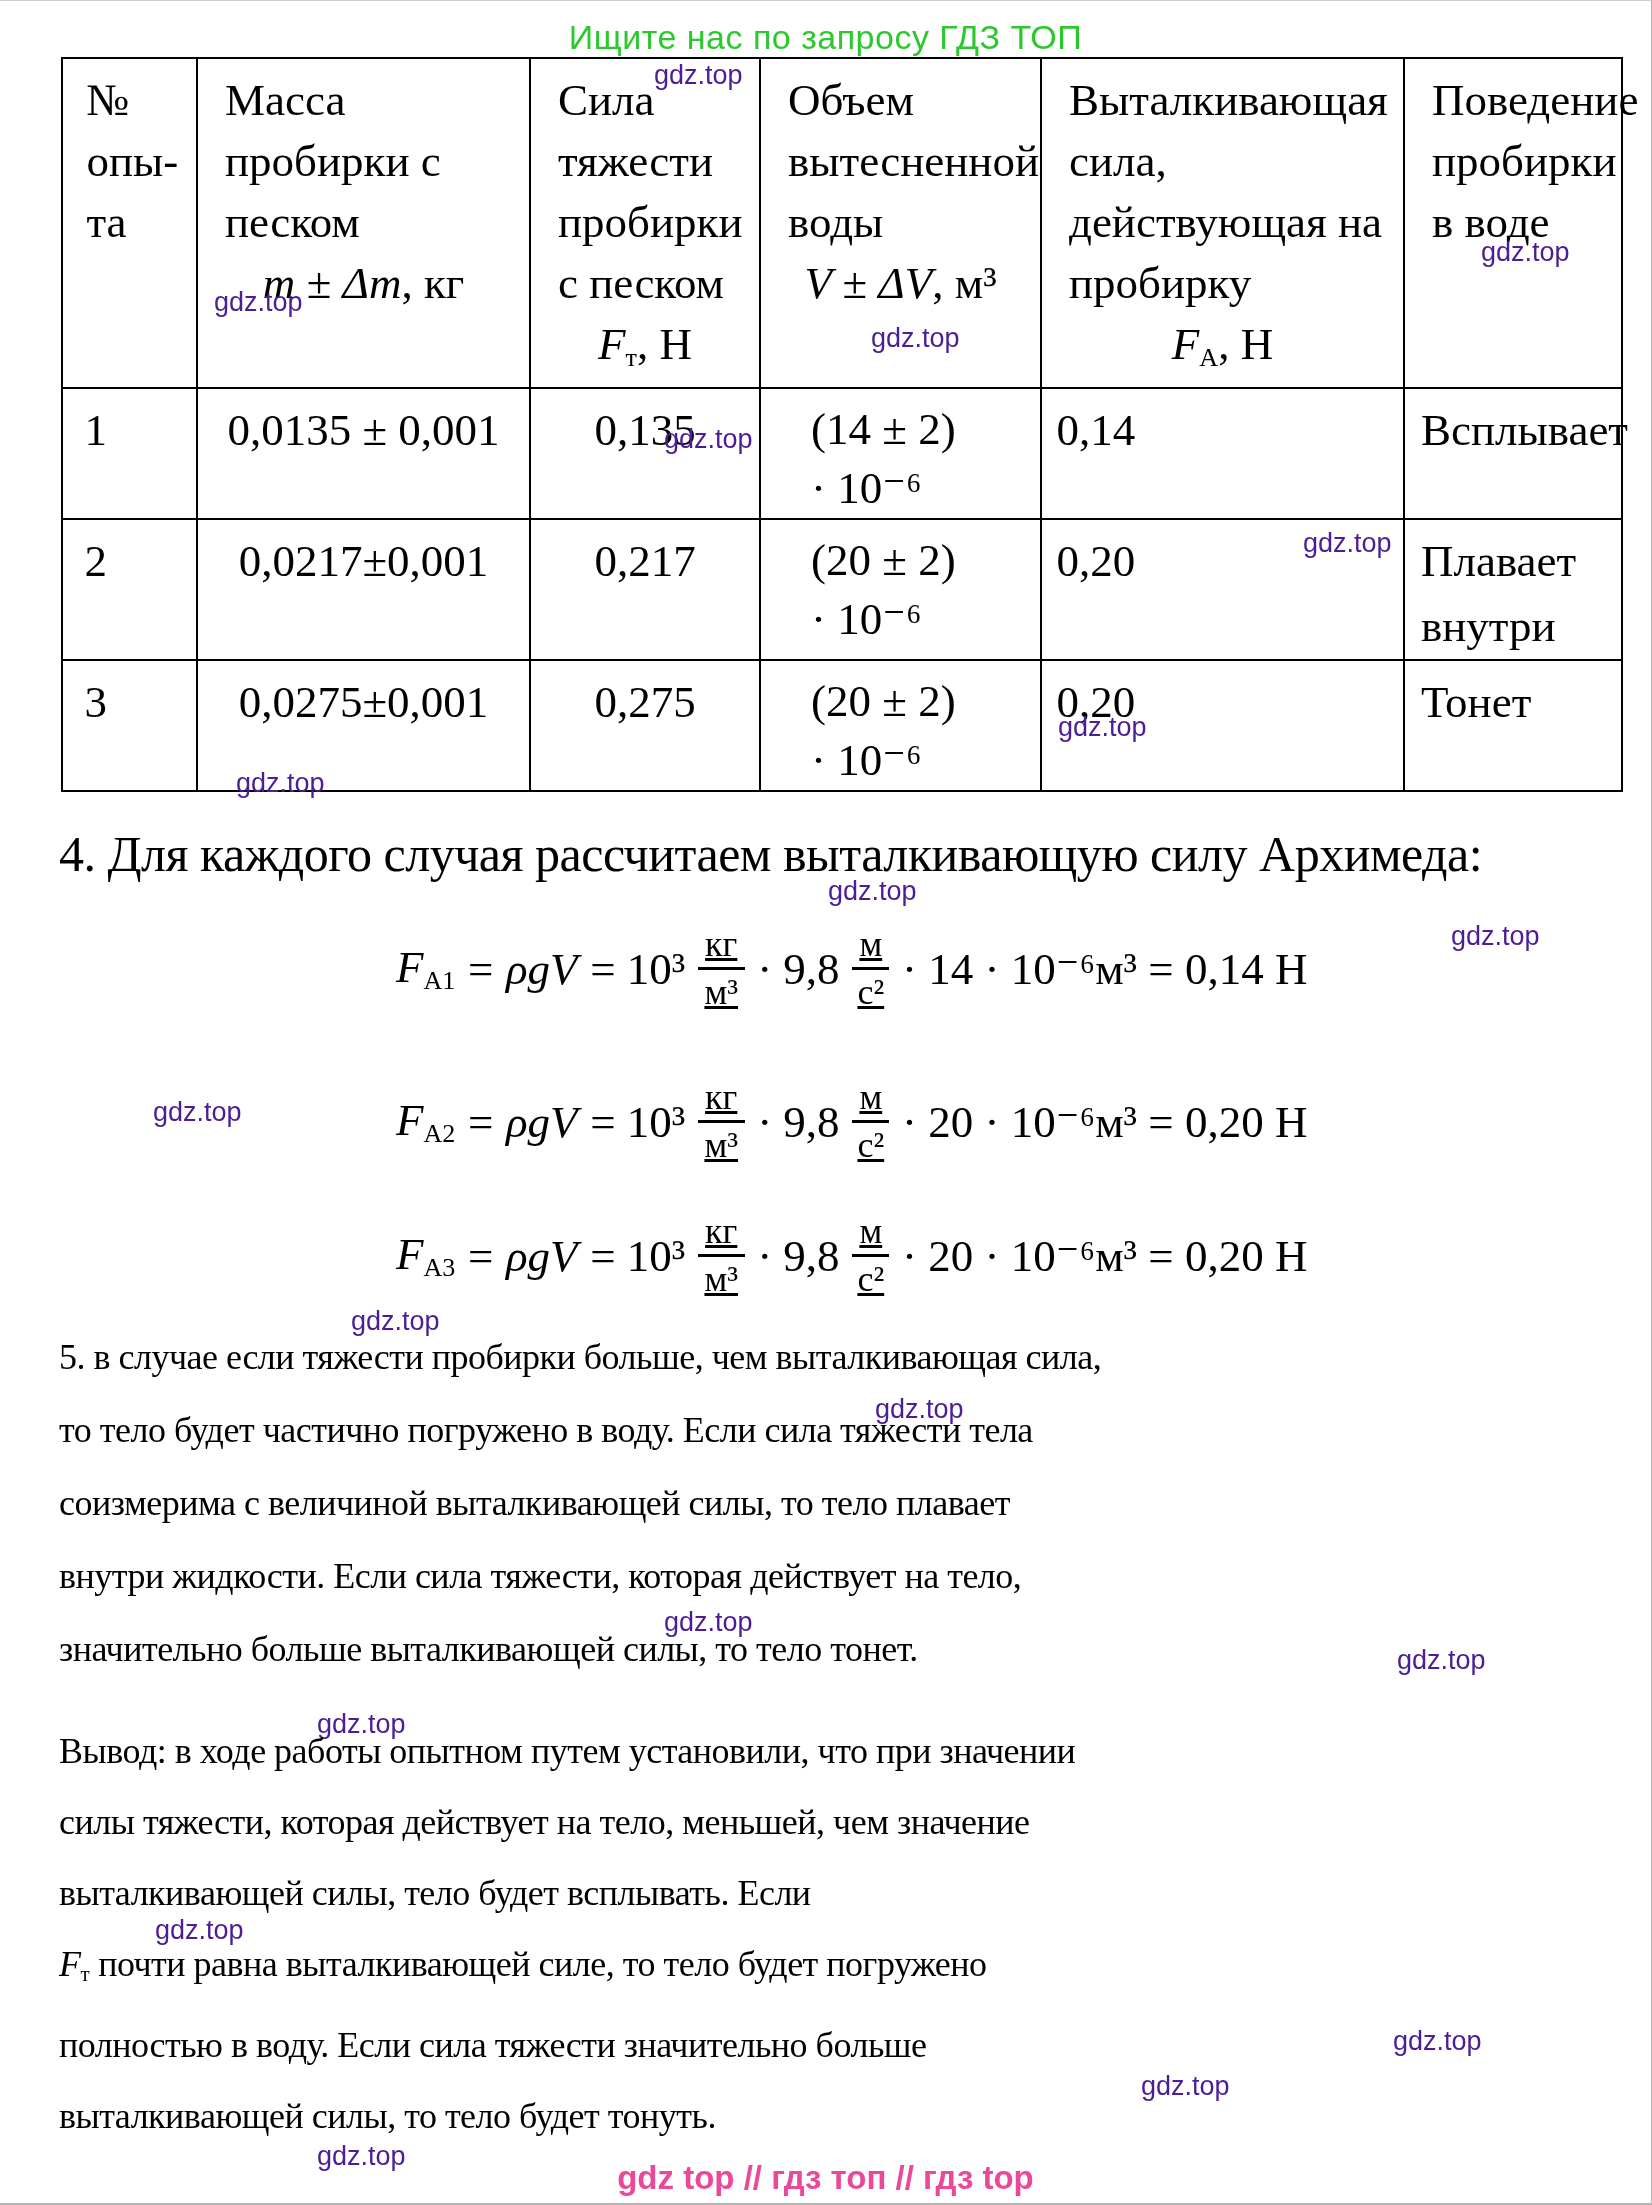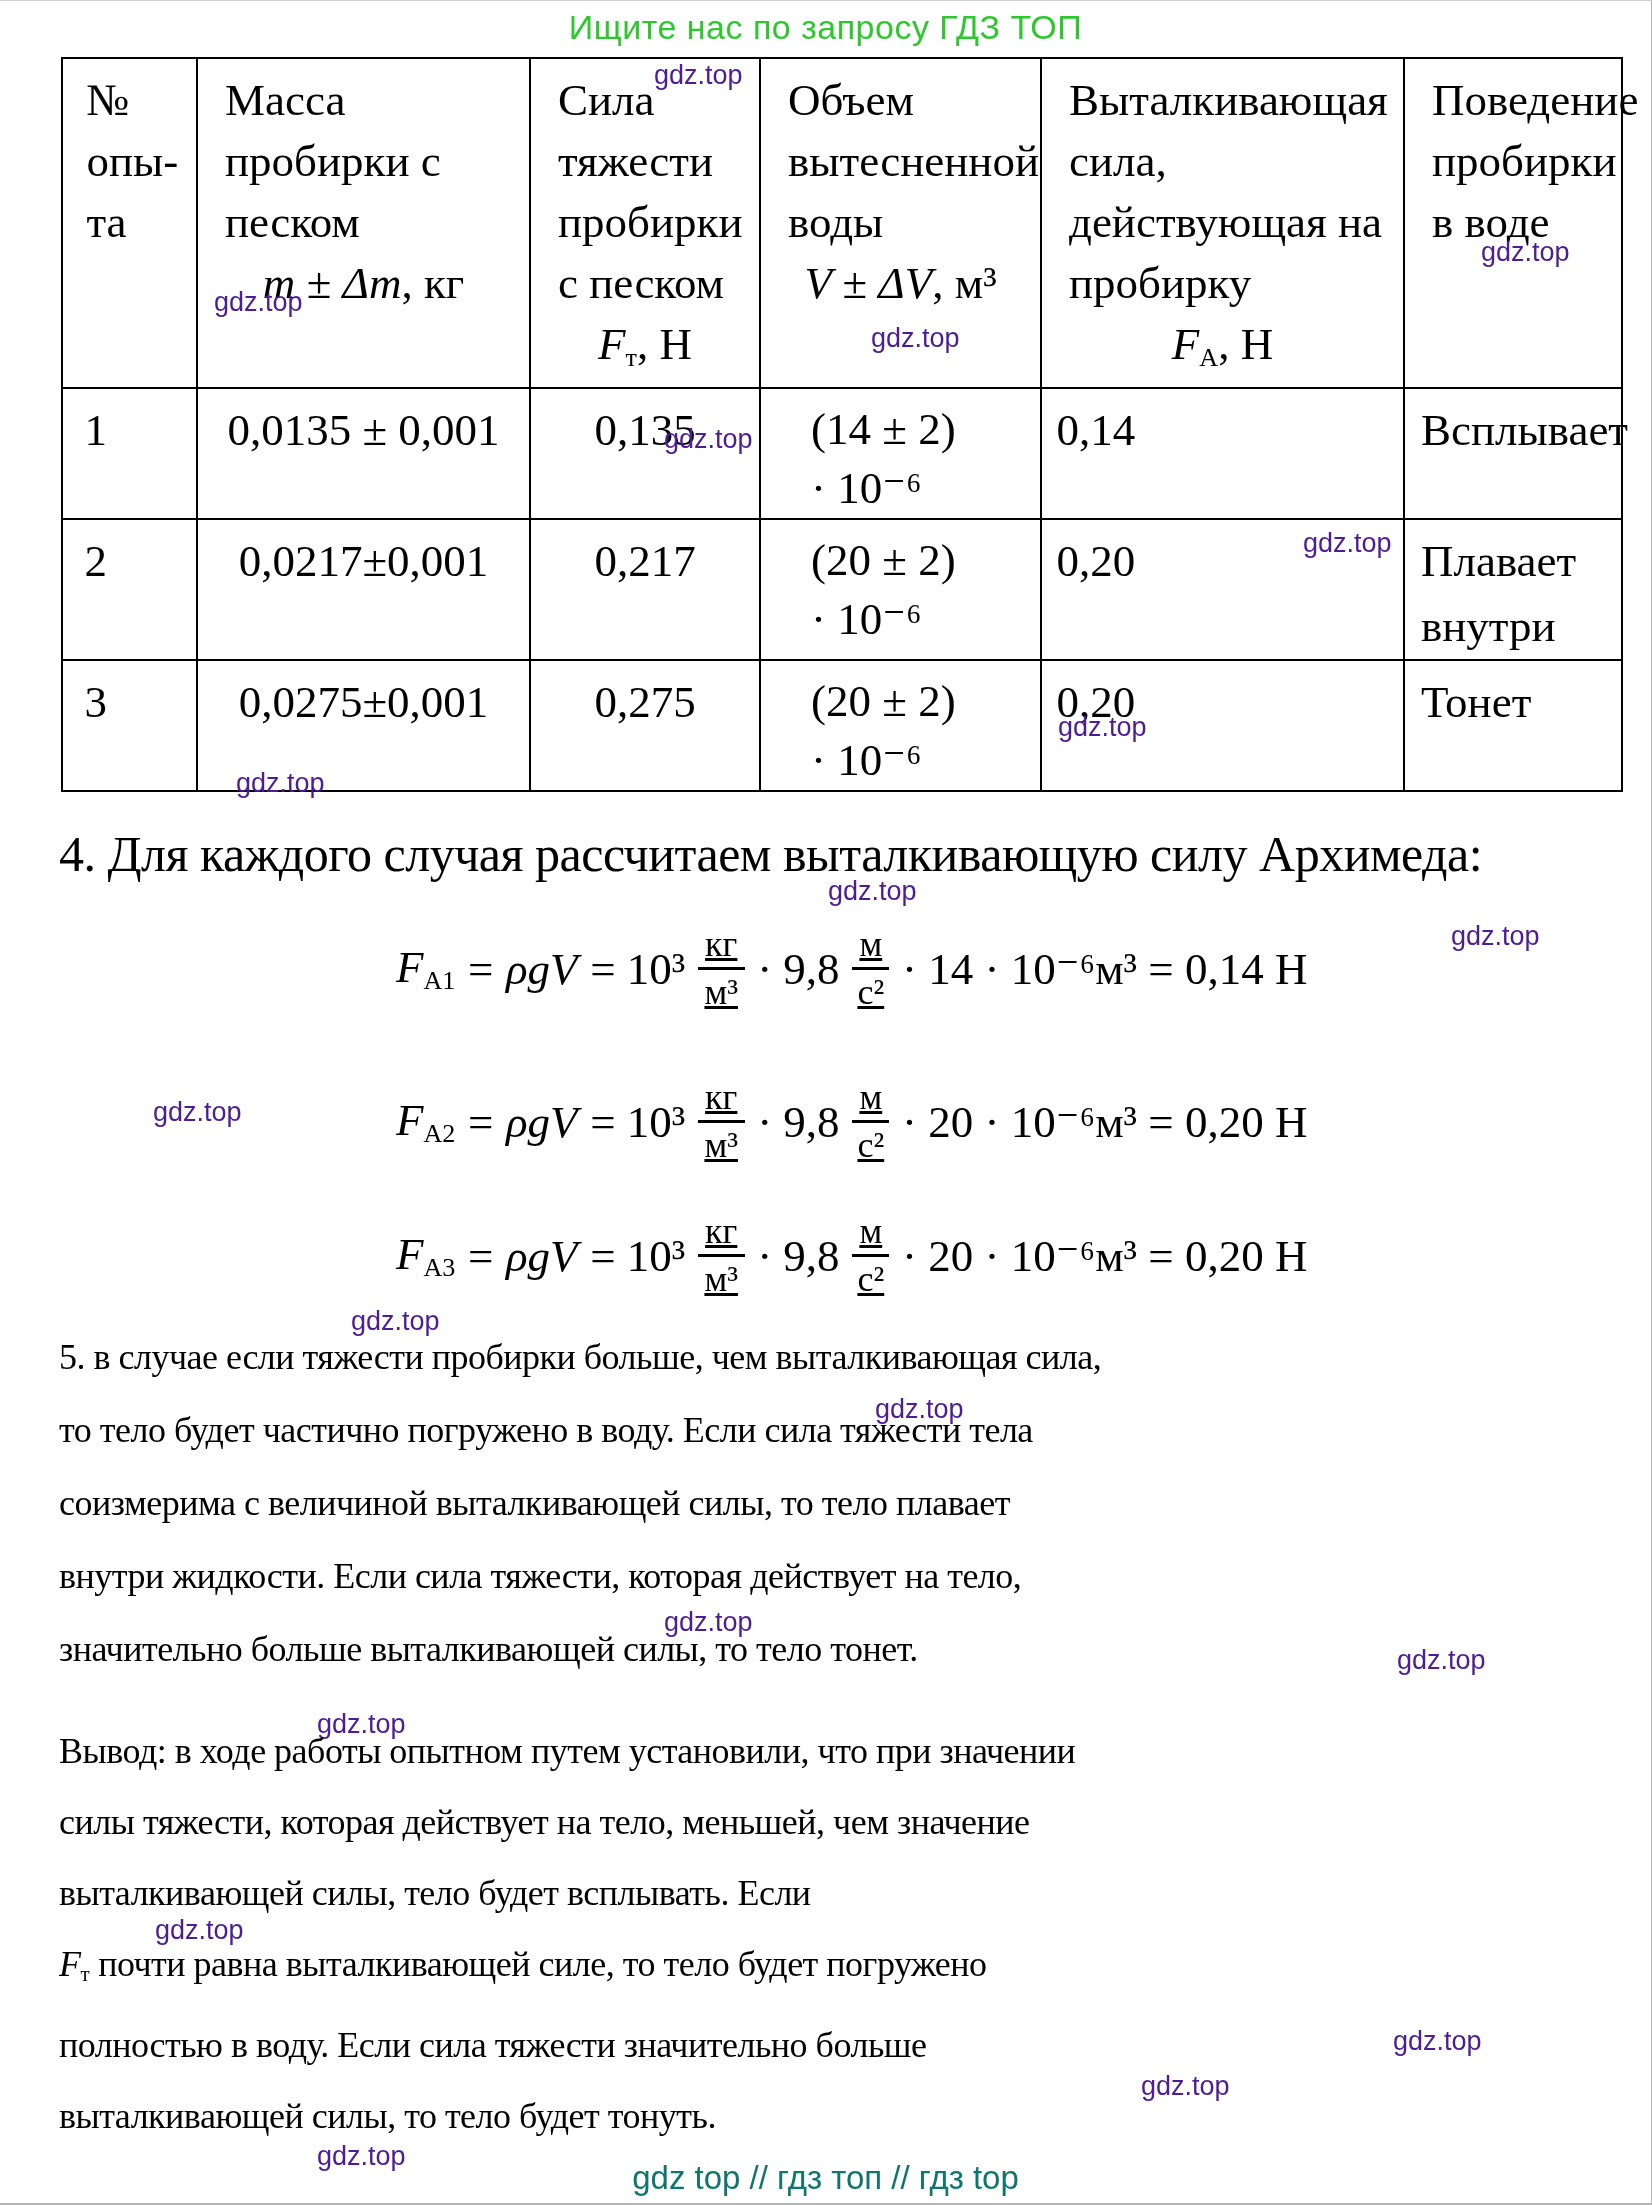--- a/index.html
+++ b/index.html
@@ -5,21 +5,21 @@
   * { margin:0; padding:0; box-sizing:border-box; }
   html,body { background:#e8e8e8; }
   .page {
     position:relative; width:1653px; height:2205px; margin:0 auto;
     background:#ffffff; overflow:hidden;
     font-family:"Liberation Serif","DejaVu Serif",serif; color:#000;
     border-right:2.7px solid #b5b5b5; border-bottom:2.7px solid #b5b5b5; border-top:1.8px solid #cfcfcf;
   }
   
   .banner {
-    position:absolute; top:7px; left:0; width:100%; text-align:center;
+    position:absolute; top:17px; left:0; width:100%; text-align:center;
     font-family:"Liberation Sans","DejaVu Sans",sans-serif;
     font-size:34px; font-weight:500; letter-spacing:0.5px;
   }
   .footer {
     position:absolute; top:2158px; left:0; width:100%; text-align:center;
     font-family:"Liberation Sans","DejaVu Sans",sans-serif;
     font-size:33px; font-weight:500;
   }
   .wm {
     position:absolute; font-family:"Liberation Sans","DejaVu Sans",sans-serif;
@@ -246,16 +246,16 @@
 
   <div class="para concl">
     <div>Вывод: в ходе работы опытном путем установили, что при значении</div>
     <div>силы тяжести, которая действует на тело, меньшей, чем значение</div>
     <div>выталкивающей силы, тело будет всплывать. Если</div>
     <div><span class="fname"><span class="it">F</span><sub class="s">т</sub></span><span> почти равна выталкивающей силе, то тело будет погружено</span></div>
     <div>полностью в воду. Если сила тяжести значительно больше</div>
     <div>выталкивающей силы, то тело будет тонуть.</div>
   </div>
 
-  <div class="footer" style="color:#0f766e;">gdz top  //  гдз топ  //  гдз top</div>
+  <div class="footer" style="color:#ec4899;font-weight:bold;">gdz top  //  гдз топ  //  гдз top</div>
 
 </div>
 
 
 </body></html>

